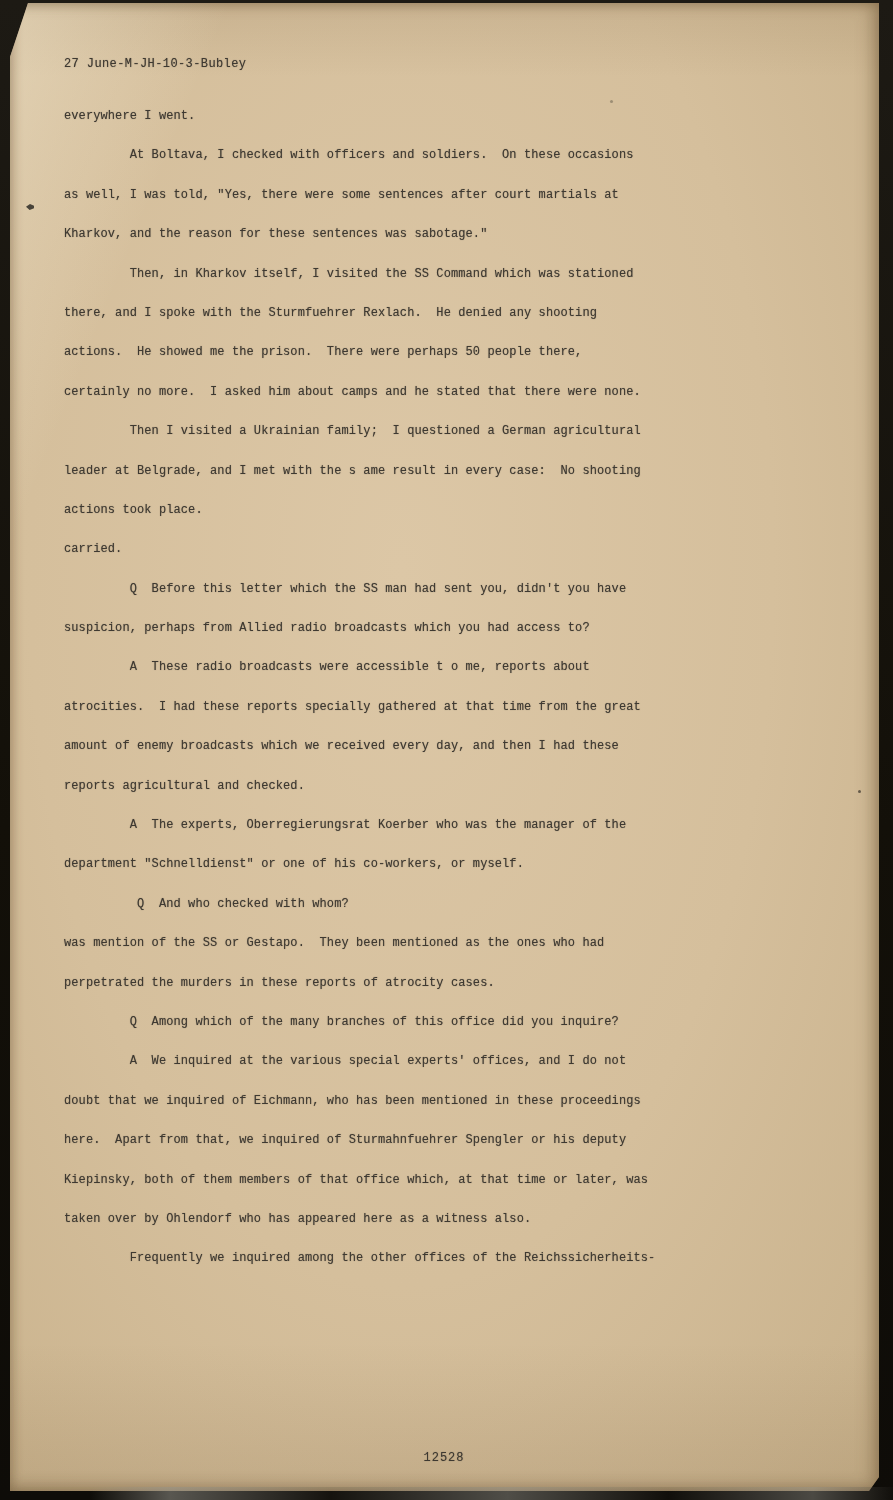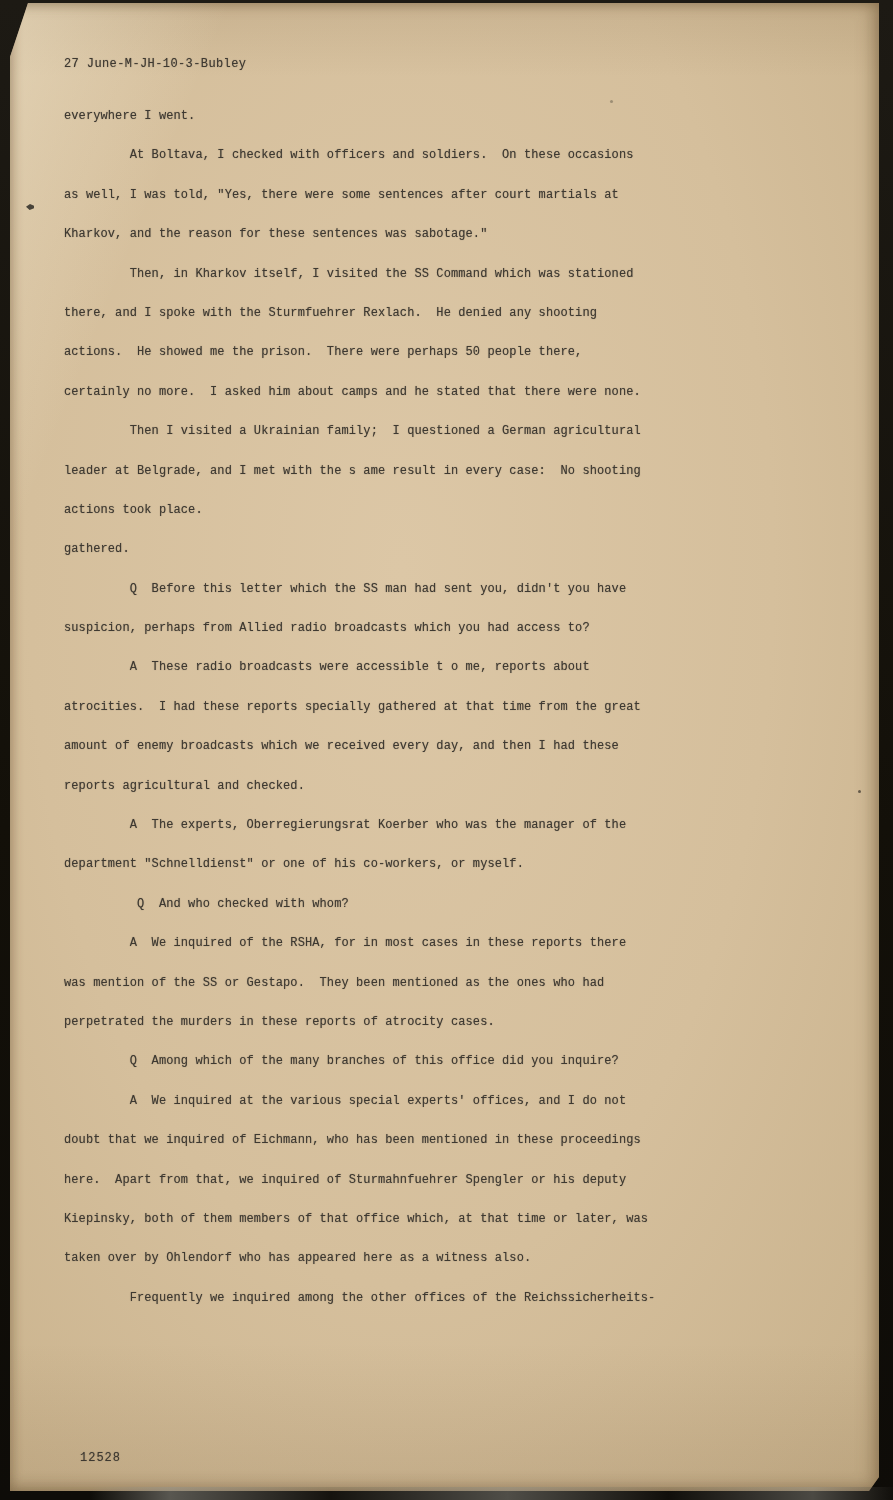--- a/index.html
+++ b/index.html
@@ -70,24 +70,24 @@
     right: 20px;
   }
   .line {
     white-space: pre;
     height: 39.4px;
     line-height: 39.4px;
     letter-spacing: 0.1px;
   }
   .page-num {
     position: absolute;
-    left: 70px;
+    left: 54px;
     top: 1448px;
     width: 760px;
-    text-align: left;
+    text-align: center;
     letter-spacing: 1px;
   }
   .margin-mark {
     position: absolute;
     left: 16px;
     top: 201px;
     width: 8px;
     height: 6px;
     background: #2e2b26;
     clip-path: polygon(0 45%, 50% 0, 100% 30%, 100% 72%, 45% 100%);
@@ -117,31 +117,30 @@
         <div class="line">         At Boltava, I checked with officers and soldiers.  On these occasions</div>
         <div class="line">as well, I was told, "Yes, there were some sentences after court martials at</div>
         <div class="line">Kharkov, and the reason for these sentences was sabotage."</div>
         <div class="line">         Then, in Kharkov itself, I visited the SS Command which was stationed</div>
         <div class="line">there, and I spoke with the Sturmfuehrer Rexlach.  He denied any shooting</div>
         <div class="line">actions.  He showed me the prison.  There were perhaps 50 people there,</div>
         <div class="line">certainly no more.  I asked him about camps and he stated that there were none.</div>
         <div class="line">         Then I visited a Ukrainian family;  I questioned a German agricultural</div>
         <div class="line">leader at Belgrade, and I met with the s ame result in every case:  No shooting</div>
         <div class="line">actions took place.</div>
-        <div class="line">gathered.</div>
+        <div class="line">carried.</div>
         <div class="line">         Q  Before this letter which the SS man had sent you, didn't you have</div>
         <div class="line">suspicion, perhaps from Allied radio broadcasts which you had access to?</div>
         <div class="line">         A  These radio broadcasts were accessible t o me, reports about</div>
         <div class="line">atrocities.  I had these reports specially gathered at that time from the great</div>
         <div class="line">amount of enemy broadcasts which we received every day, and then I had these</div>
         <div class="line">reports agricultural and checked.</div>
         <div class="line">         A  The experts, Oberregierungsrat Koerber who was the manager of the</div>
         <div class="line">department "Schnelldienst" or one of his co-workers, or myself.</div>
         <div class="line">          Q  And who checked with whom?</div>
-        <div class="line">         A  We inquired of the RSHA, for in most cases in these reports there</div>
         <div class="line">was mention of the SS or Gestapo.  They been mentioned as the ones who had</div>
         <div class="line">perpetrated the murders in these reports of atrocity cases.</div>
         <div class="line">         Q  Among which of the many branches of this office did you inquire?</div>
         <div class="line">         A  We inquired at the various special experts' offices, and I do not</div>
         <div class="line">doubt that we inquired of Eichmann, who has been mentioned in these proceedings</div>
         <div class="line">here.  Apart from that, we inquired of Sturmahnfuehrer Spengler or his deputy</div>
         <div class="line">Kiepinsky, both of them members of that office which, at that time or later, was</div>
         <div class="line">taken over by Ohlendorf who has appeared here as a witness also.</div>
         <div class="line">         Frequently we inquired among the other offices of the Reichssicherheits-</div>
       </div>

